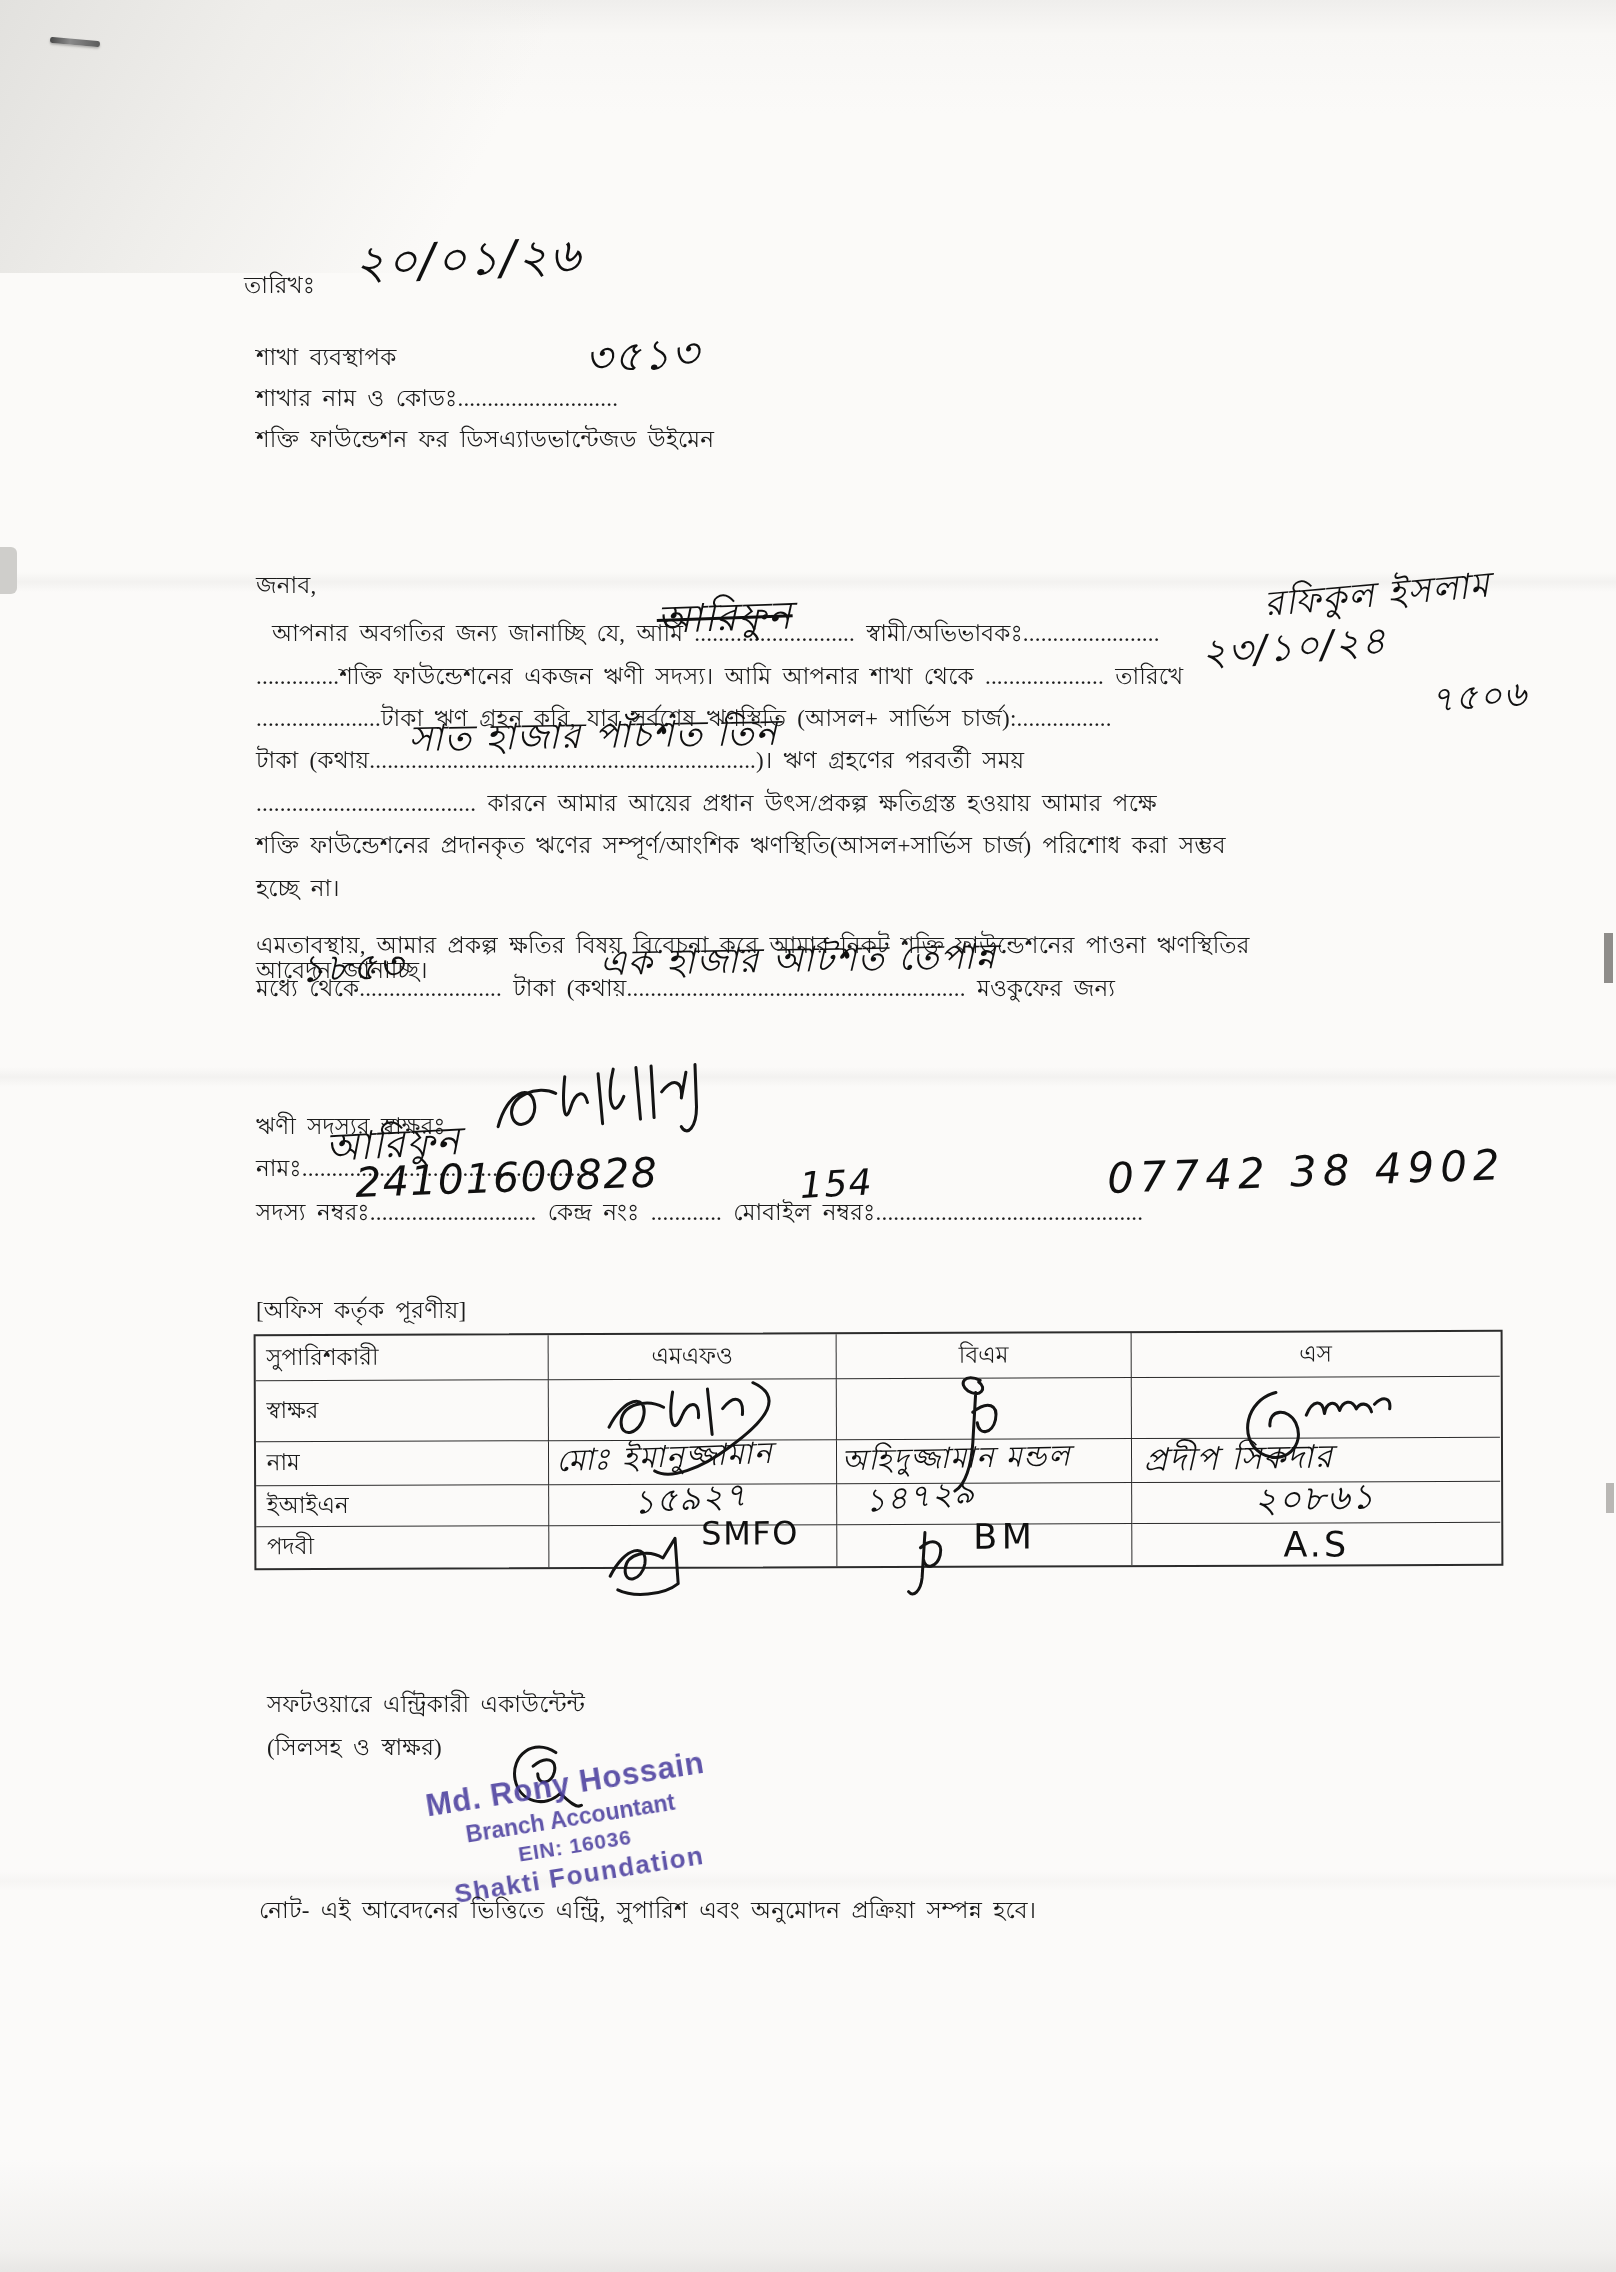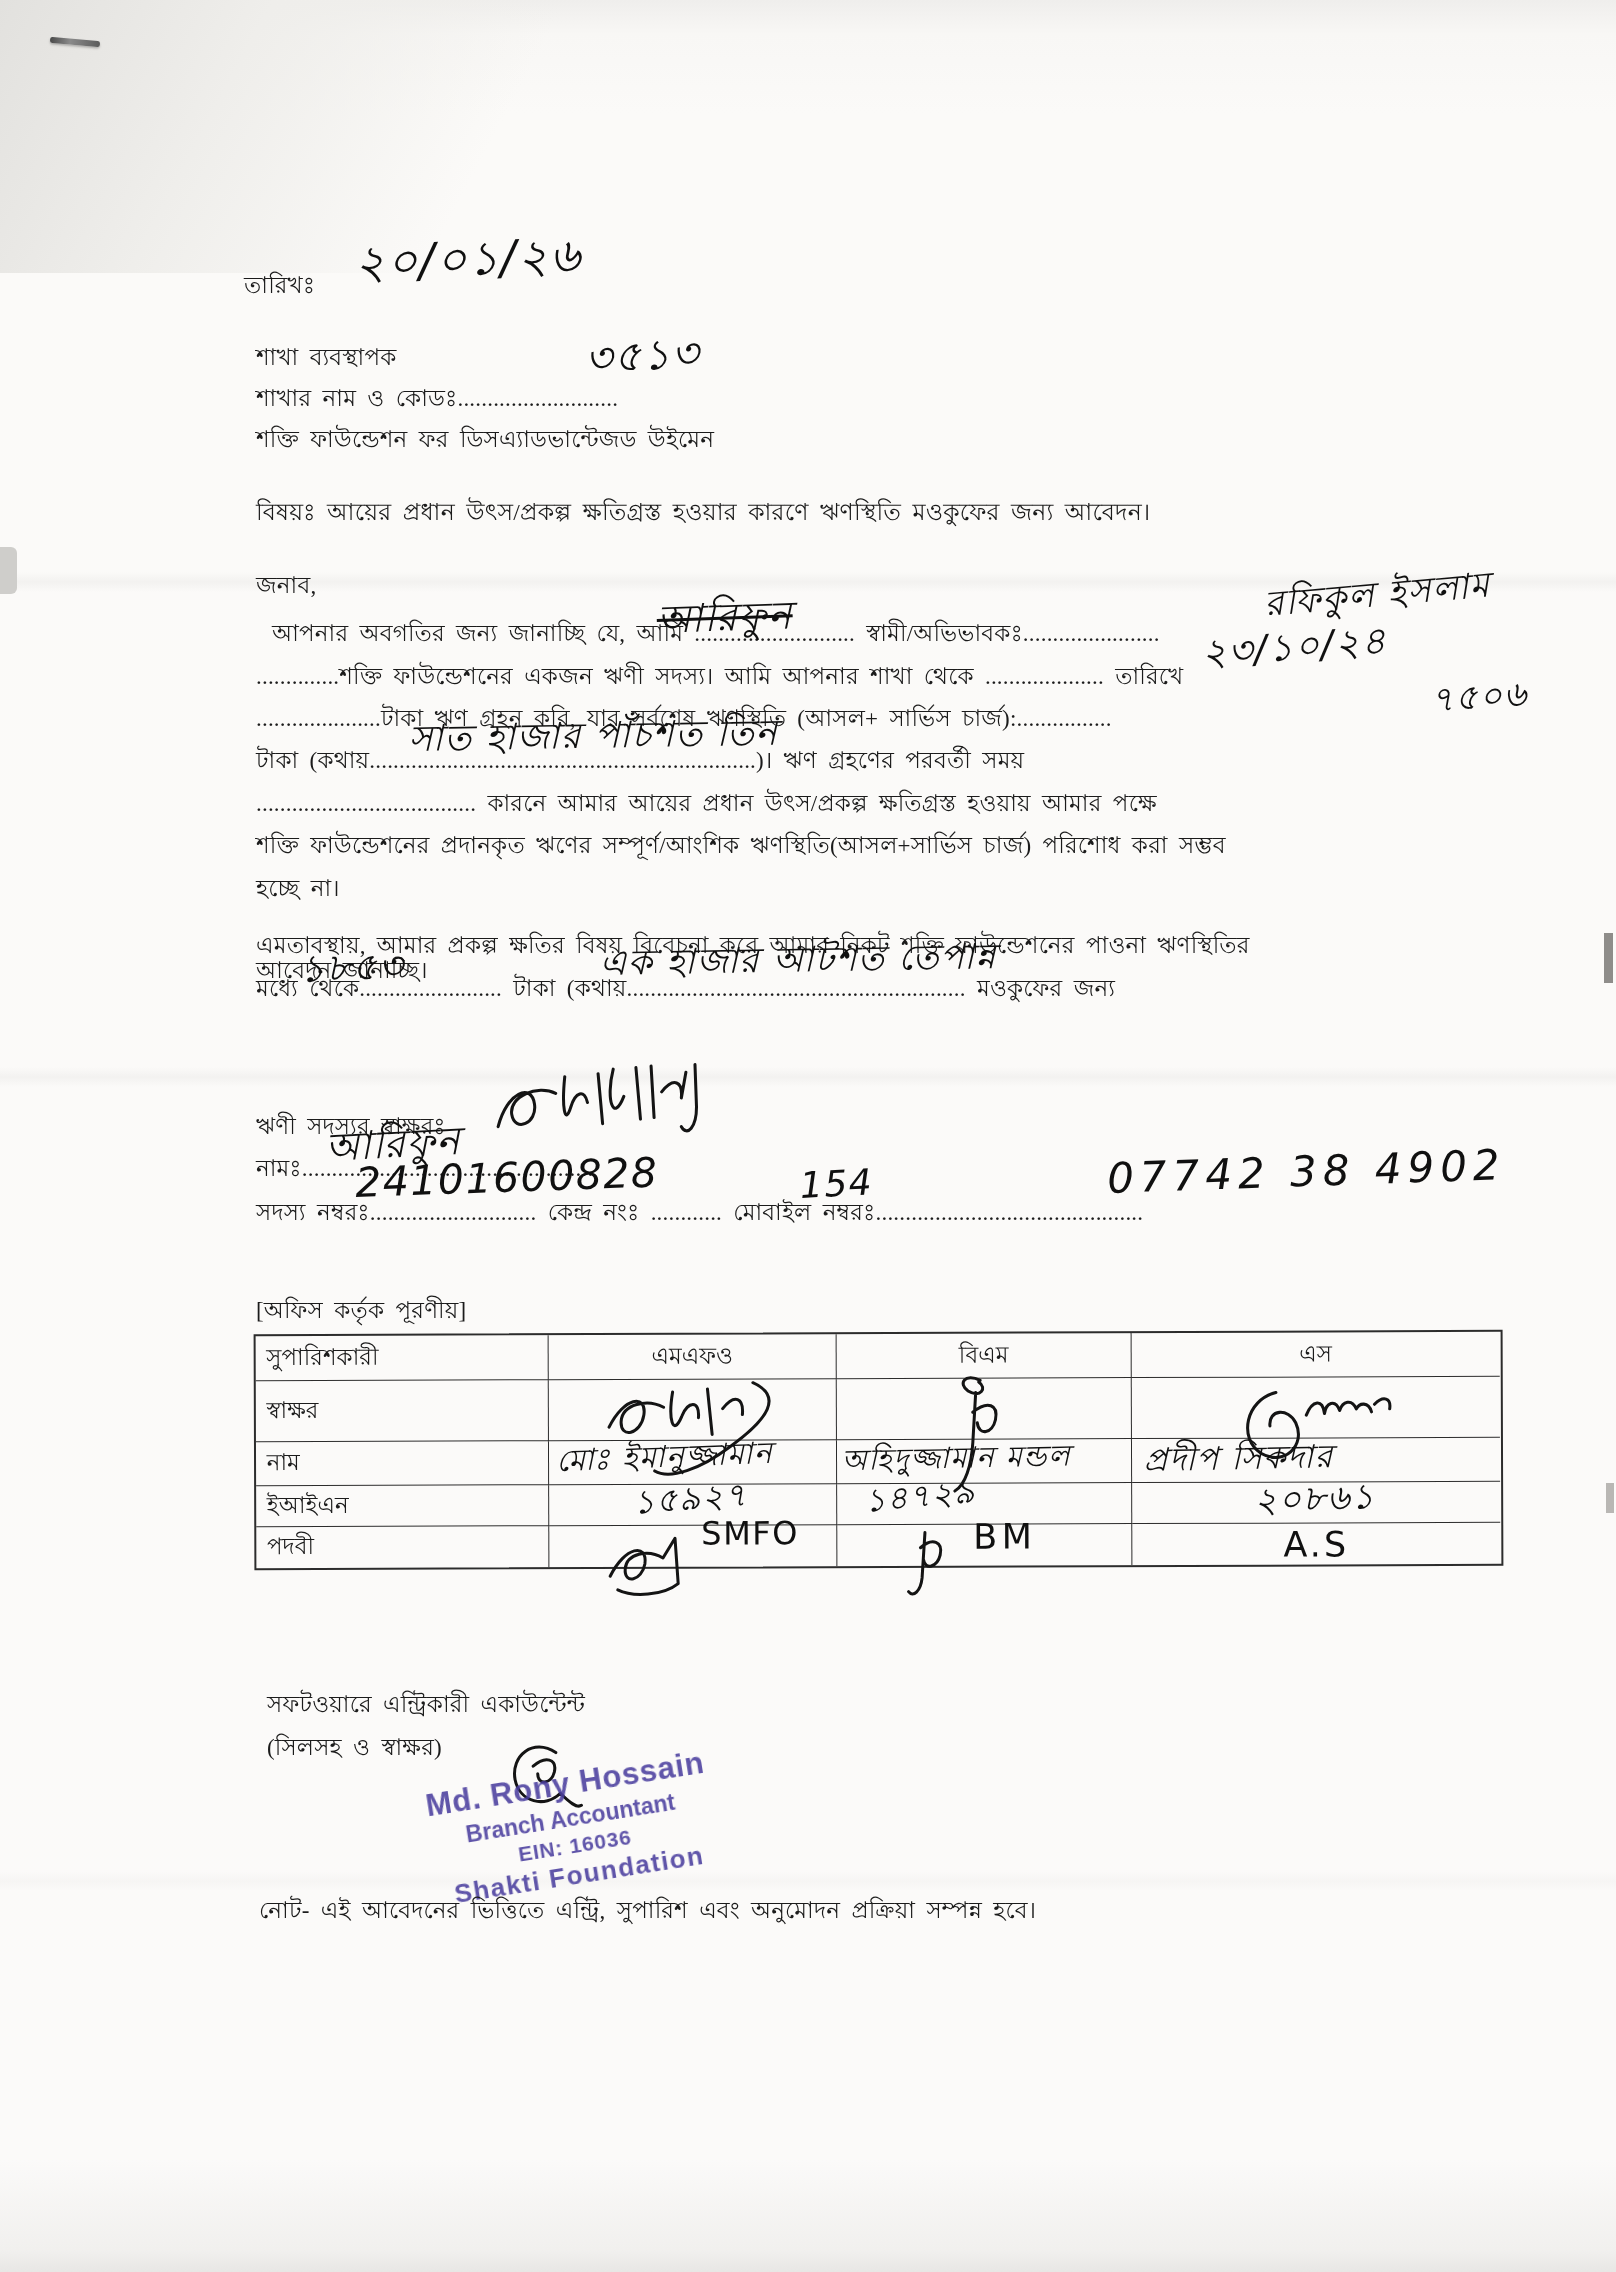--- a/index.html
+++ b/index.html
@@ -79,21 +79,20 @@
   <div class="edge-mark" style="left:1606px;top:1483px;width:7.6px;height:30px;background:#b9b7b4;"></div>
 
   <div class="pline" style="left:244px;top:267px">তারিখঃ</div>
   <span class="hw" style="left:356px;top:227px;font-size:47px;transform:rotate(-2deg)">২০/০১/২৬</span>
 
   <div class="pline" style="left:256px;top:339px">শাখা ব্যবস্থাপক</div>
   <div class="pline" style="left:256px;top:380px">শাখার নাম ও কোডঃ...........................</div>
   <span class="hw" style="left:587px;top:326px;font-size:42px;transform:rotate(-3deg)">৩৫১৩</span>
   <div class="pline bold" style="left:256px;top:421px">শক্তি ফাউন্ডেশন ফর ডিসএ্যাডভান্টেজড উইমেন</div>
 
-  <div class="pline bold" style="left:256px;top:494px;font-size:23.5px">বিষয়ঃ আয়ের প্রধান উৎস/প্রকল্প ক্ষতিগ্রস্ত হওয়ার কারণে ঋণস্থিতি মওকুফের জন্য আবেদন।</div>
 
   <div class="pline" style="left:256px;top:567px">জনাব,</div>
 
   <div class="pline" style="left:272px;top:615px">আপনার অবগতির জন্য জানাচ্ছি যে, আমি ........................... স্বামী/অভিভাবকঃ.......................</div>
   <div class="pline" style="left:256px;top:658px">..............শক্তি ফাউন্ডেশনের একজন ঋণী সদস্য। আমি আপনার শাখা থেকে .................... তারিখে</div>
   <div class="pline" style="left:256px;top:700px">.....................টাকা ঋণ গ্রহন করি, যার সর্বশেষ ঋণস্থিতি (আসল+ সার্ভিস চার্জ):................</div>
   <div class="pline" style="left:256px;top:742px">টাকা (কথায়.................................................................)।  ঋণ  গ্রহণের  পরবর্তী  সময়</div>
   <div class="pline" style="left:256px;top:785px">..................................... কারনে আমার আয়ের প্রধান উৎস/প্রকল্প ক্ষতিগ্রস্ত হওয়ায় আমার পক্ষে</div>
   <div class="pline" style="left:256px;top:827px">শক্তি ফাউন্ডেশনের প্রদানকৃত ঋণের সম্পূর্ণ/আংশিক ঋণস্থিতি(আসল+সার্ভিস চার্জ) পরিশোধ করা সম্ভব</div>
   <div class="pline" style="left:256px;top:870px">হচ্ছে না।</div>

